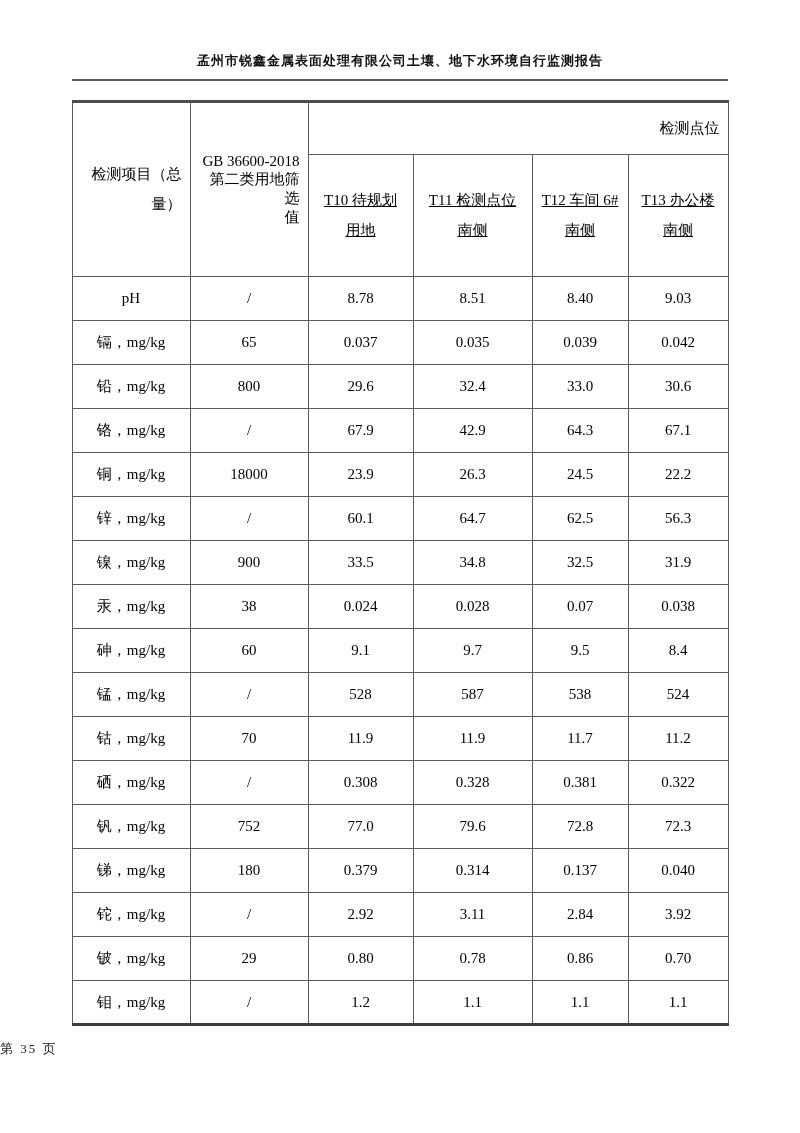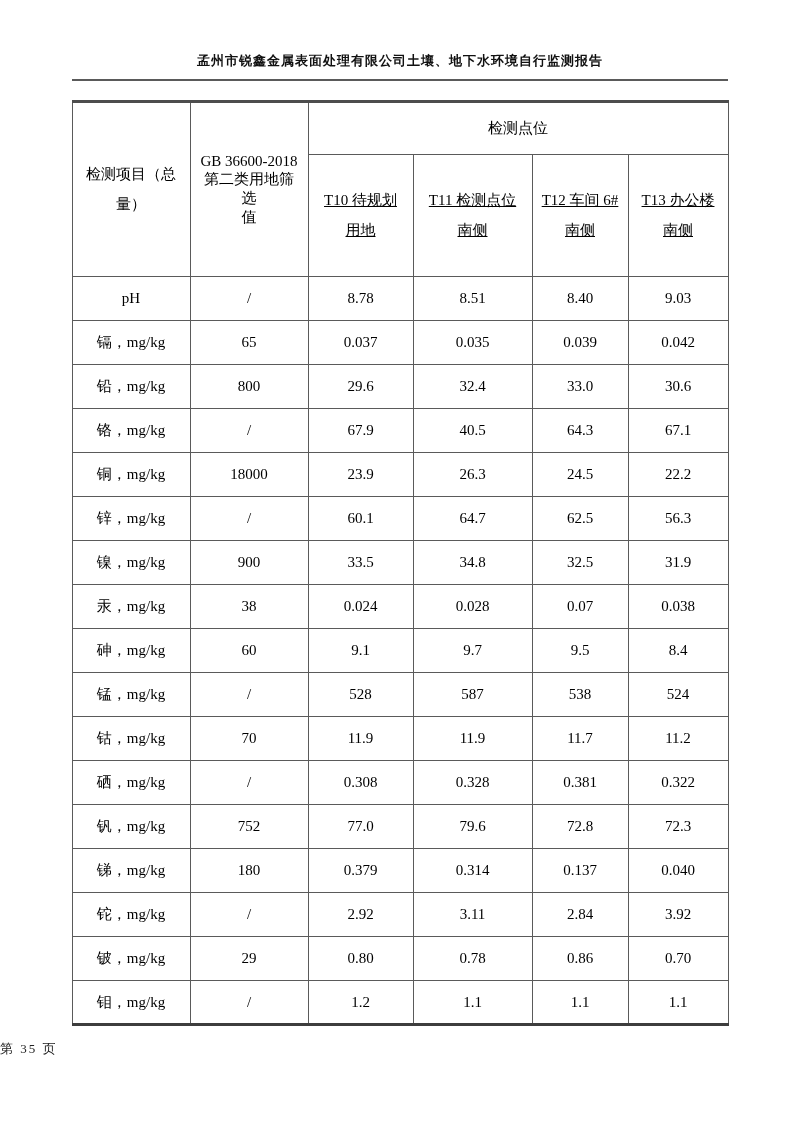--- a/index.html
+++ b/index.html
@@ -43,21 +43,21 @@
   table.report-table th,
   table.report-table td {
     border: 1px solid #5a5a5a;
     text-align: center;
     vertical-align: middle;
     font-weight: normal;
     font-size: 15px;
     padding: 2px 8px;
     overflow: hidden;
   }
-  tr.points-group-row th { height: 53px; }
+  tr.points-group-row th { height: 53px; text-align: right; }
   tr.point-cols-row th { height: 122px; line-height: 1.95; text-decoration: underline; }
   .preline { white-space: pre-line; }
   th.item-corner { line-height: 1.95; }
   tbody td { height: 44px; }
   .page-footer {
     position: absolute;
     left: 0;
     width: 100%;
     top: 1040px;
     font-size: 13px;
@@ -124,21 +124,21 @@
           <td>800</td>
           <td>29.6</td>
           <td>32.4</td>
           <td>33.0</td>
           <td>30.6</td>
         </tr>
         <tr>
           <td>铬，mg/kg</td>
           <td>/</td>
           <td>67.9</td>
-          <td>40.5</td>
+          <td>42.9</td>
           <td>64.3</td>
           <td>67.1</td>
         </tr>
         <tr>
           <td>铜，mg/kg</td>
           <td>18000</td>
           <td>23.9</td>
           <td>26.3</td>
           <td>24.5</td>
           <td>22.2</td>

